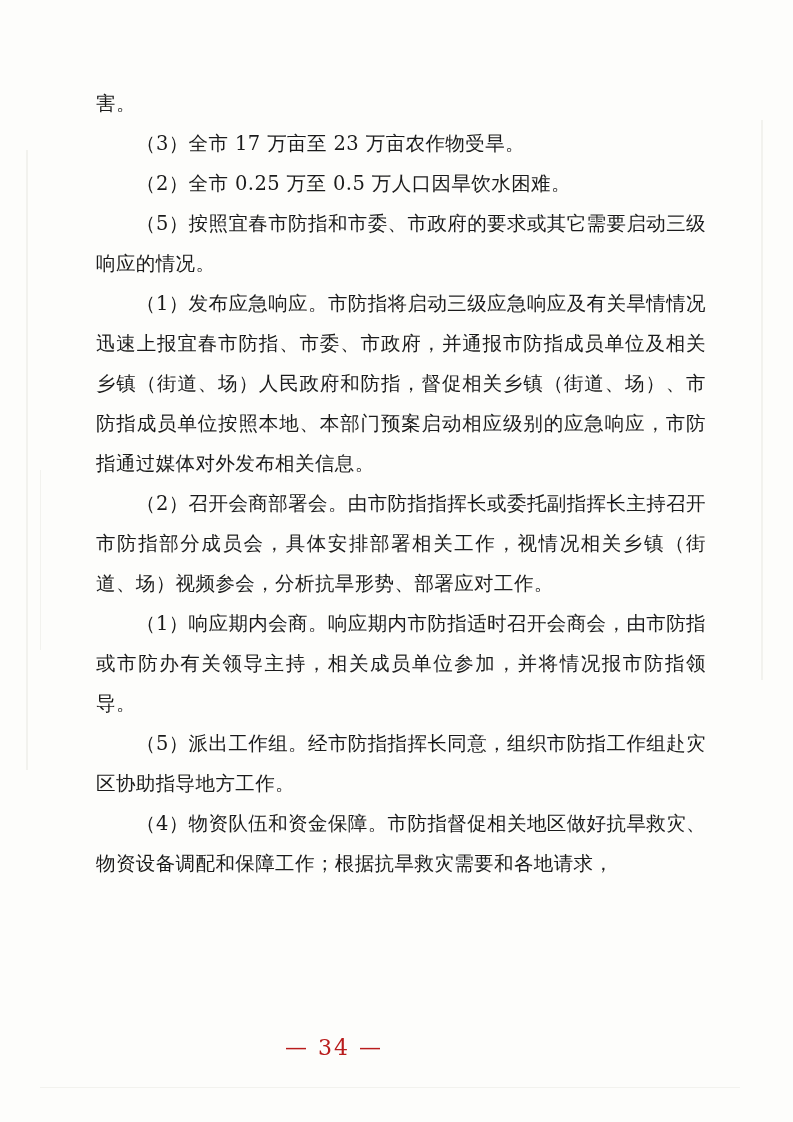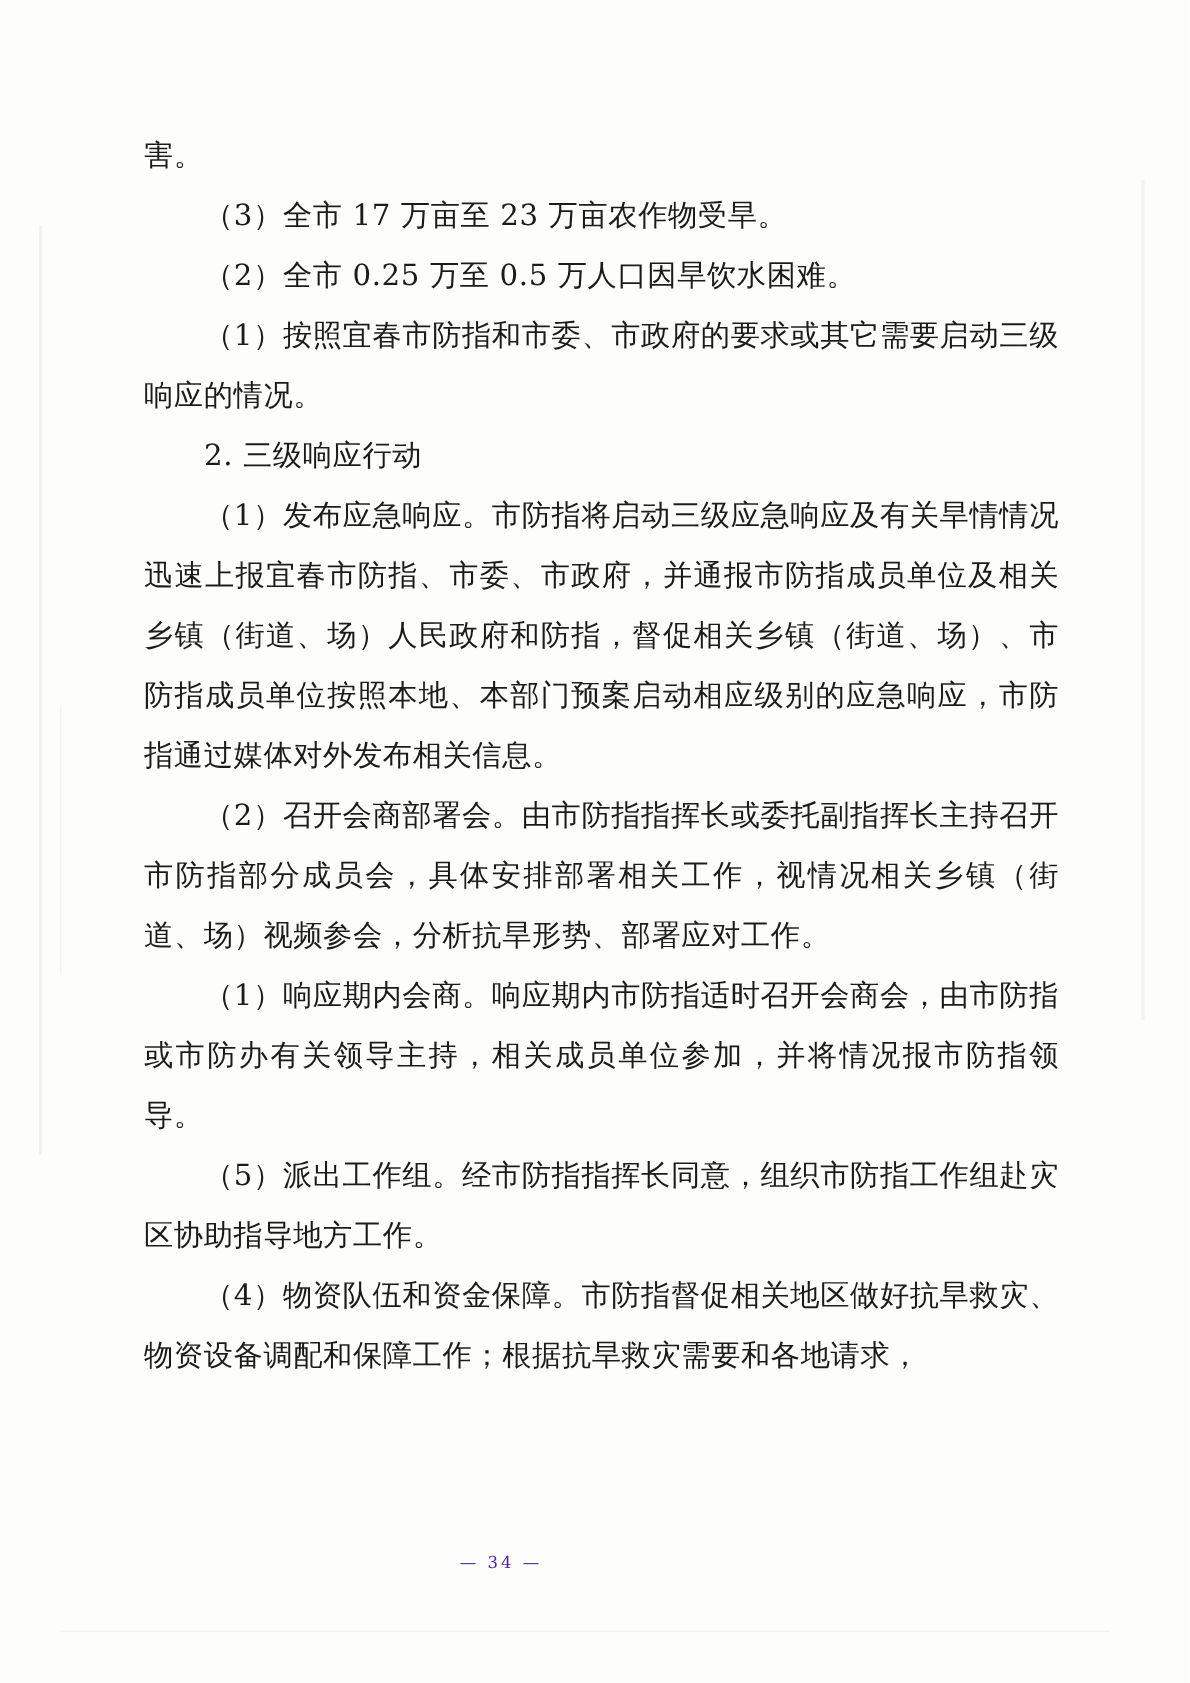--- a/index.html
+++ b/index.html
@@ -41,22 +41,22 @@
   }
   .noindent {
     text-indent: 0;
   }
   .pagenum {
     position: absolute;
     left: 0;
     top: 1035px;
     width: 668px;
     text-align: center;
-    font-size: 11px;
-    color: #4c1d95;
+    font-size: 22px;
+    color: #b91c1c;
     letter-spacing: 2px;
     font-family: "DejaVu Serif", "Liberation Serif", serif;
   }
   
   .edge-noise {
     position: absolute;
     pointer-events: none;
     background: #e9e9e4;
     opacity: 0.55;
   }
@@ -72,22 +72,21 @@
 
   <div class="edge-noise noise-left"></div>
   <div class="edge-noise noise-left2"></div>
   <div class="edge-noise noise-right"></div>
   <div class="edge-noise noise-bottom"></div>
 
   <div class="page-inner">
     <p class="para noindent">害。</p>
     <p class="para indent2">（3）全市 17 万亩至 23 万亩农作物受旱。</p>
     <p class="para indent2">（2）全市 0.25 万至 0.5 万人口因旱饮水困难。</p>
-    <p class="para indent2">（1）按照宜春市防指和市委、市政府的要求或其它需要启动三级响应的情况。</p>
-    <p class="para indent2">2. 三级响应行动</p>
+    <p class="para indent2">（5）按照宜春市防指和市委、市政府的要求或其它需要启动三级响应的情况。</p>
     <p class="para indent2">（1）发布应急响应。市防指将启动三级应急响应及有关旱情情况迅速上报宜春市防指、市委、市政府，并通报市防指成员单位及相关乡镇（街道、场）人民政府和防指，督促相关乡镇（街道、场）、市防指成员单位按照本地、本部门预案启动相应级别的应急响应，市防指通过媒体对外发布相关信息。</p>
     <p class="para indent2">（2）召开会商部署会。由市防指指挥长或委托副指挥长主持召开市防指部分成员会，具体安排部署相关工作，视情况相关乡镇（街道、场）视频参会，分析抗旱形势、部署应对工作。</p>
     <p class="para indent2">（1）响应期内会商。响应期内市防指适时召开会商会，由市防指或市防办有关领导主持，相关成员单位参加，并将情况报市防指领导。</p>
     <p class="para indent2">（5）派出工作组。经市防指指挥长同意，组织市防指工作组赴灾区协助指导地方工作。</p>
     <p class="para indent2">（4）物资队伍和资金保障。市防指督促相关地区做好抗旱救灾、物资设备调配和保障工作；根据抗旱救灾需要和各地请求，</p>
   </div>
 
   <div class="pagenum">— 34 —</div>
 </div>
 

